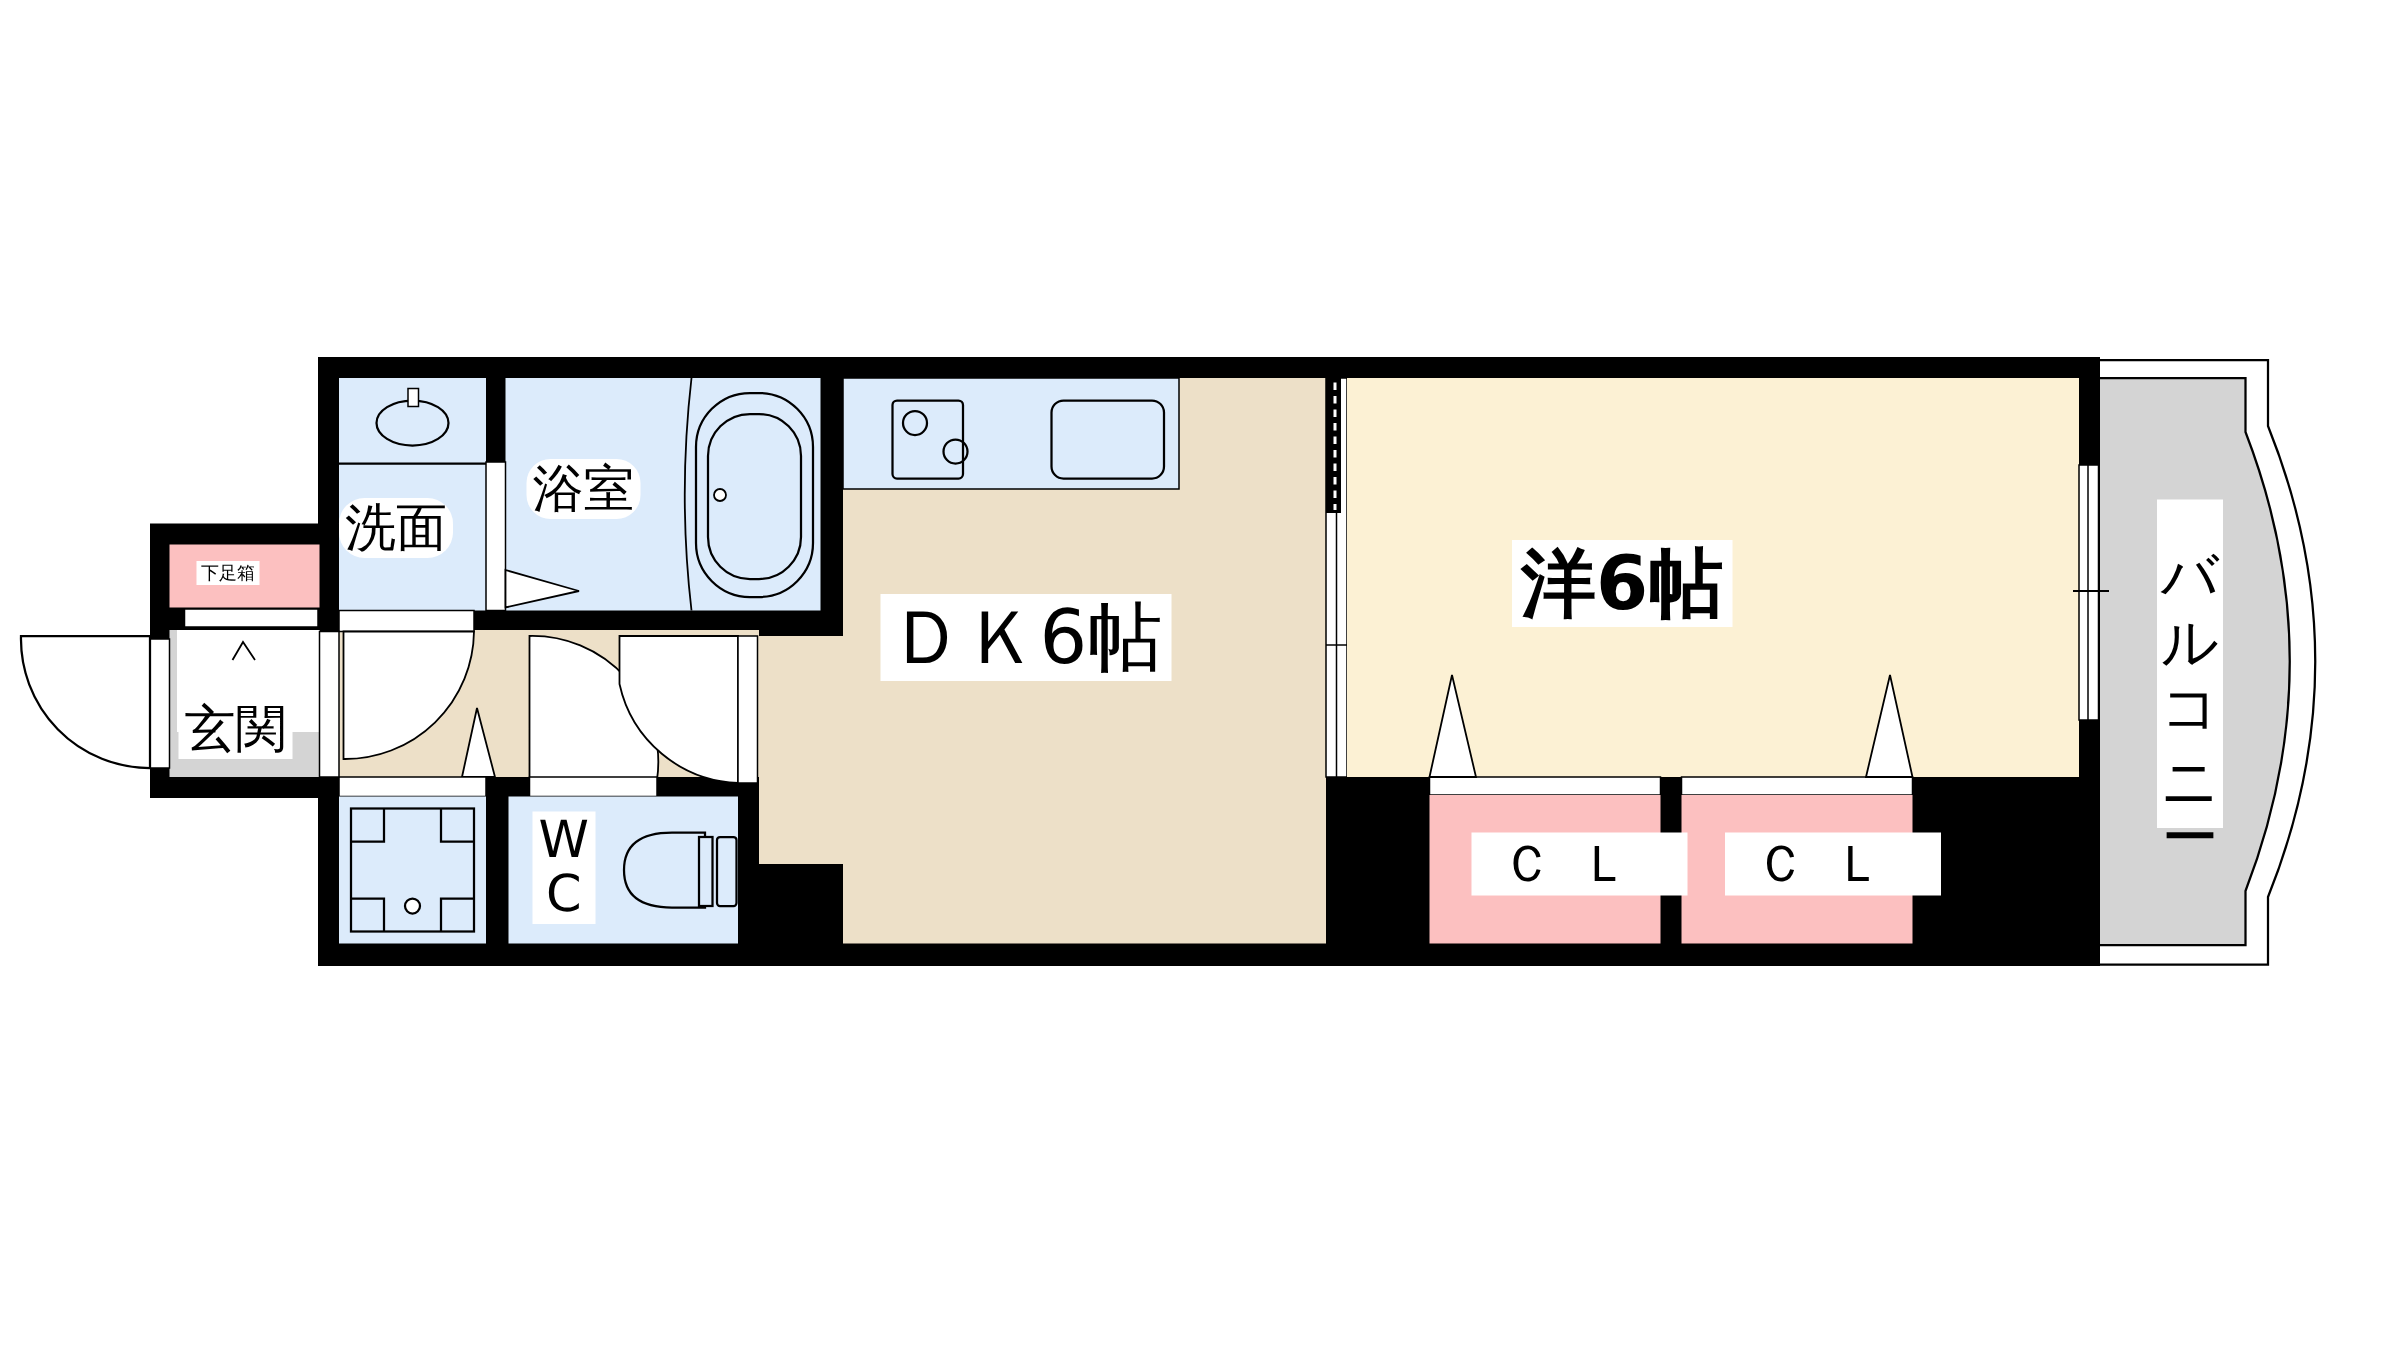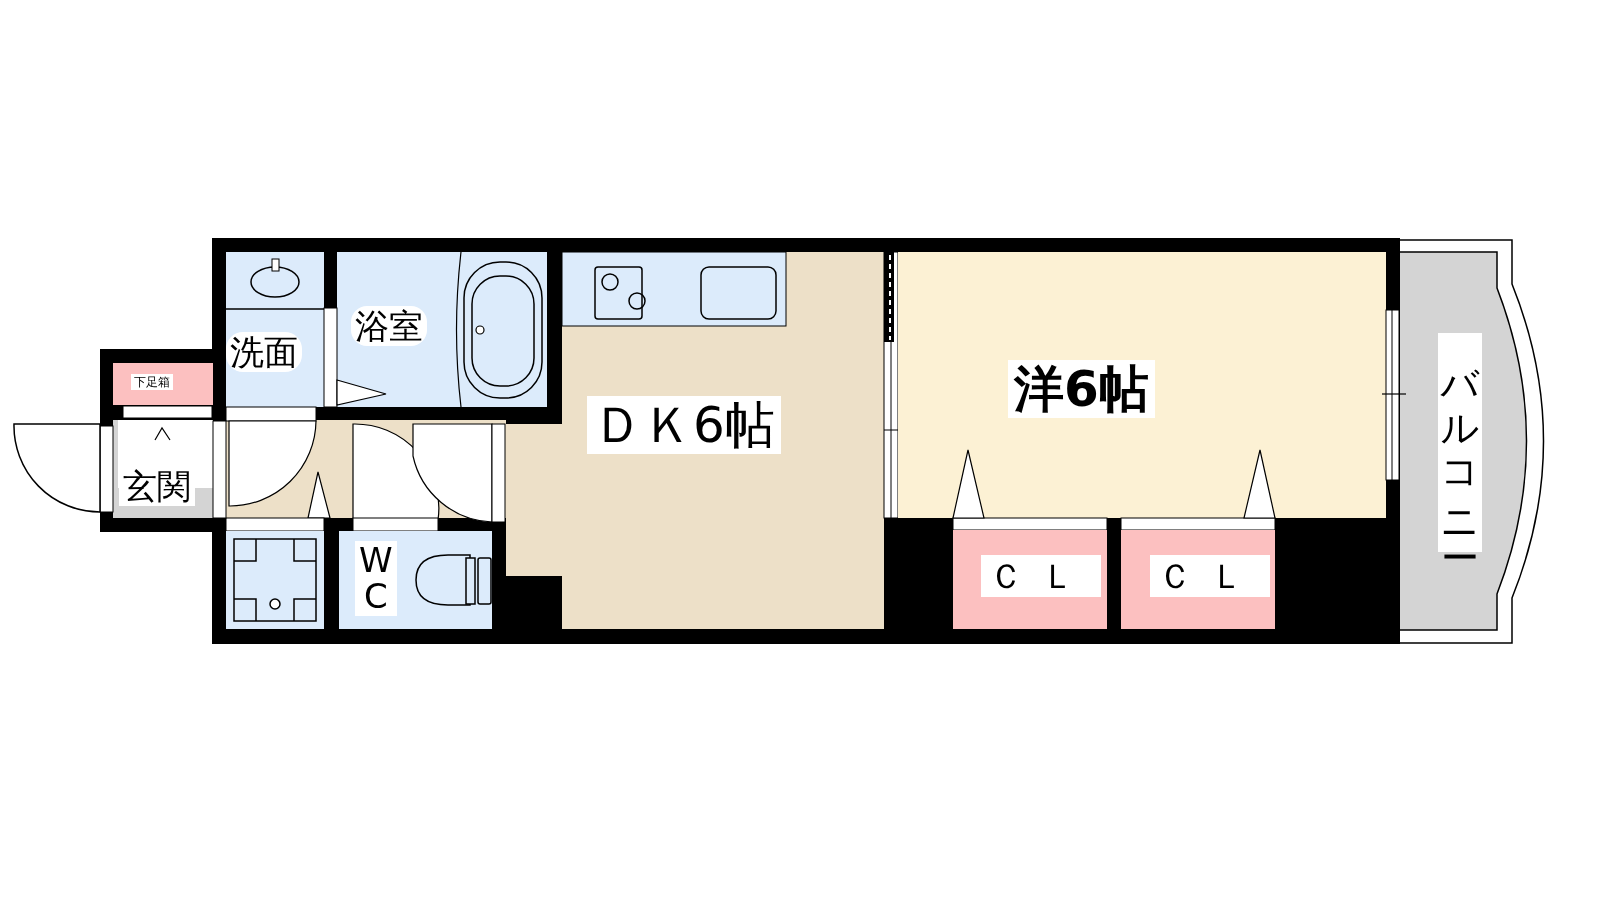--- a/index.html
+++ b/index.html
@@ -2,21 +2,21 @@
 <html><head>
   <meta charset="utf-8">
   <style>
     html, body { margin: 0; padding: 0; background: #ffffff; }
     body { width: 1600px; height: 900px; overflow: hidden; position: relative; }
     #plan { position: absolute; left: 0; top: 0; width: 1600px; height: 900px; }
     .lbl { position: absolute; background: #ffffff; color: #000; font-family: "DejaVu Sans", sans-serif; line-height: 1; white-space: nowrap; display: flex; align-items: center; justify-content: center; }
     .lbl-big { font-size: 50px; padding: 4px 6px; }
     .lbl-mid { font-size: 34px; padding: 3px 4px; }
     .lbl-sm { font-size: 12px; padding: 2px 3px; }
-    .lbl-cl { font-size: 34px; padding: 4px 8px; letter-spacing: 18px; }
+    .lbl-cl { font-size: 34px; padding: 4px 20px; letter-spacing: 18px; }
     .lbl-vert { writing-mode: vertical-rl; font-size: 38px; padding: 8px 3px; letter-spacing: 6px; }
     .lbl-wc { flex-direction: column; font-size: 34px; padding: 2px 4px; line-height: 1.05; }
   </style>
 </head>
 <body>
 
 <svg id="plan" viewBox="0 0 1600 900" xmlns="http://www.w3.org/2000/svg">
 
   <g>
     <path d="M1398,240 L1512,240 L1512,284 Q1575,441 1512,598 L1512,643 L1398,643 Z" fill="#ffffff" stroke="#000" stroke-width="1.5"></path>

